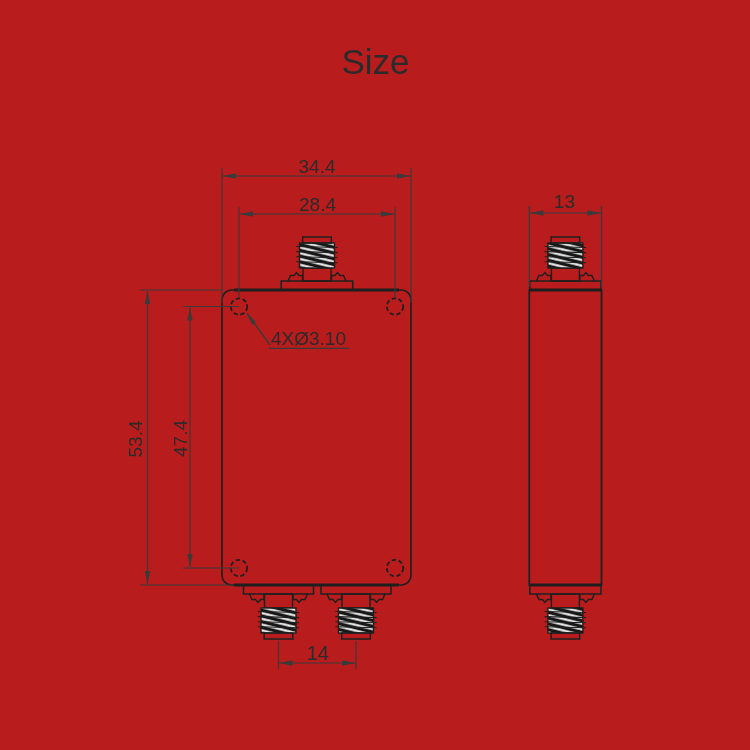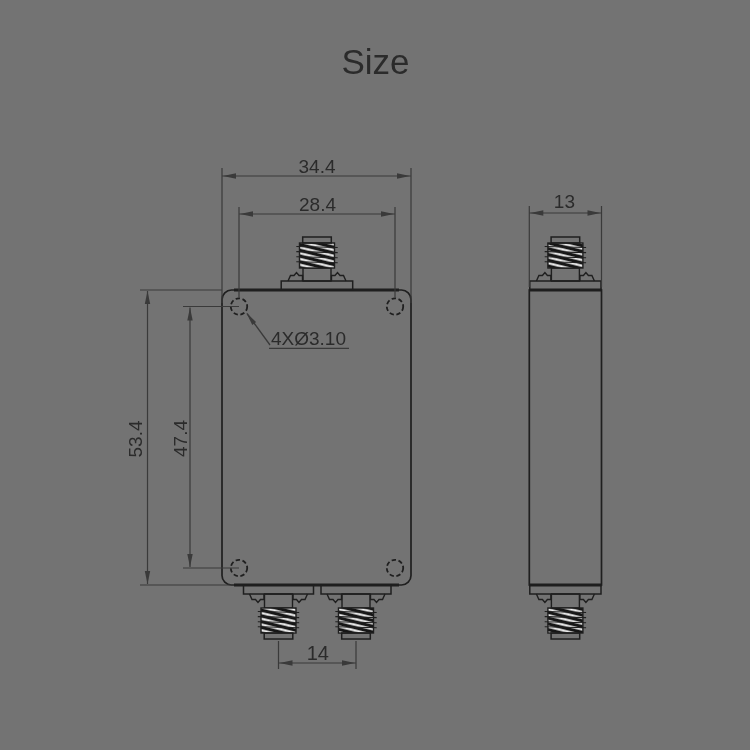--- a/index.html
+++ b/index.html
@@ -1,16 +1,16 @@
 <!DOCTYPE html>
 <html><head>
 <meta charset="utf-8">
 <style>
   html,body { margin:0; padding:0; background:#ffffff; }
-  .page { width:750px; height:750px; position:relative; background:#737373; overflow:hidden; }
+  .page { width:750px; height:750px; position:relative; background:#b91c1c; overflow:hidden; }
   svg { position:absolute; left:0; top:0; filter: blur(0.3px); }
 </style>
 </head>
 <body>
 <div class="page">
 <svg width="750" height="750" viewBox="0 0 750 750">
 <defs>
   <pattern id="thr" width="7" height="5.6" patternUnits="userSpaceOnUse" patternTransform="rotate(14)">
     <rect width="7" height="5.6" fill="#f2f2f2"></rect>
     <rect y="0.6" width="7" height="3.4" fill="#161616"></rect>

